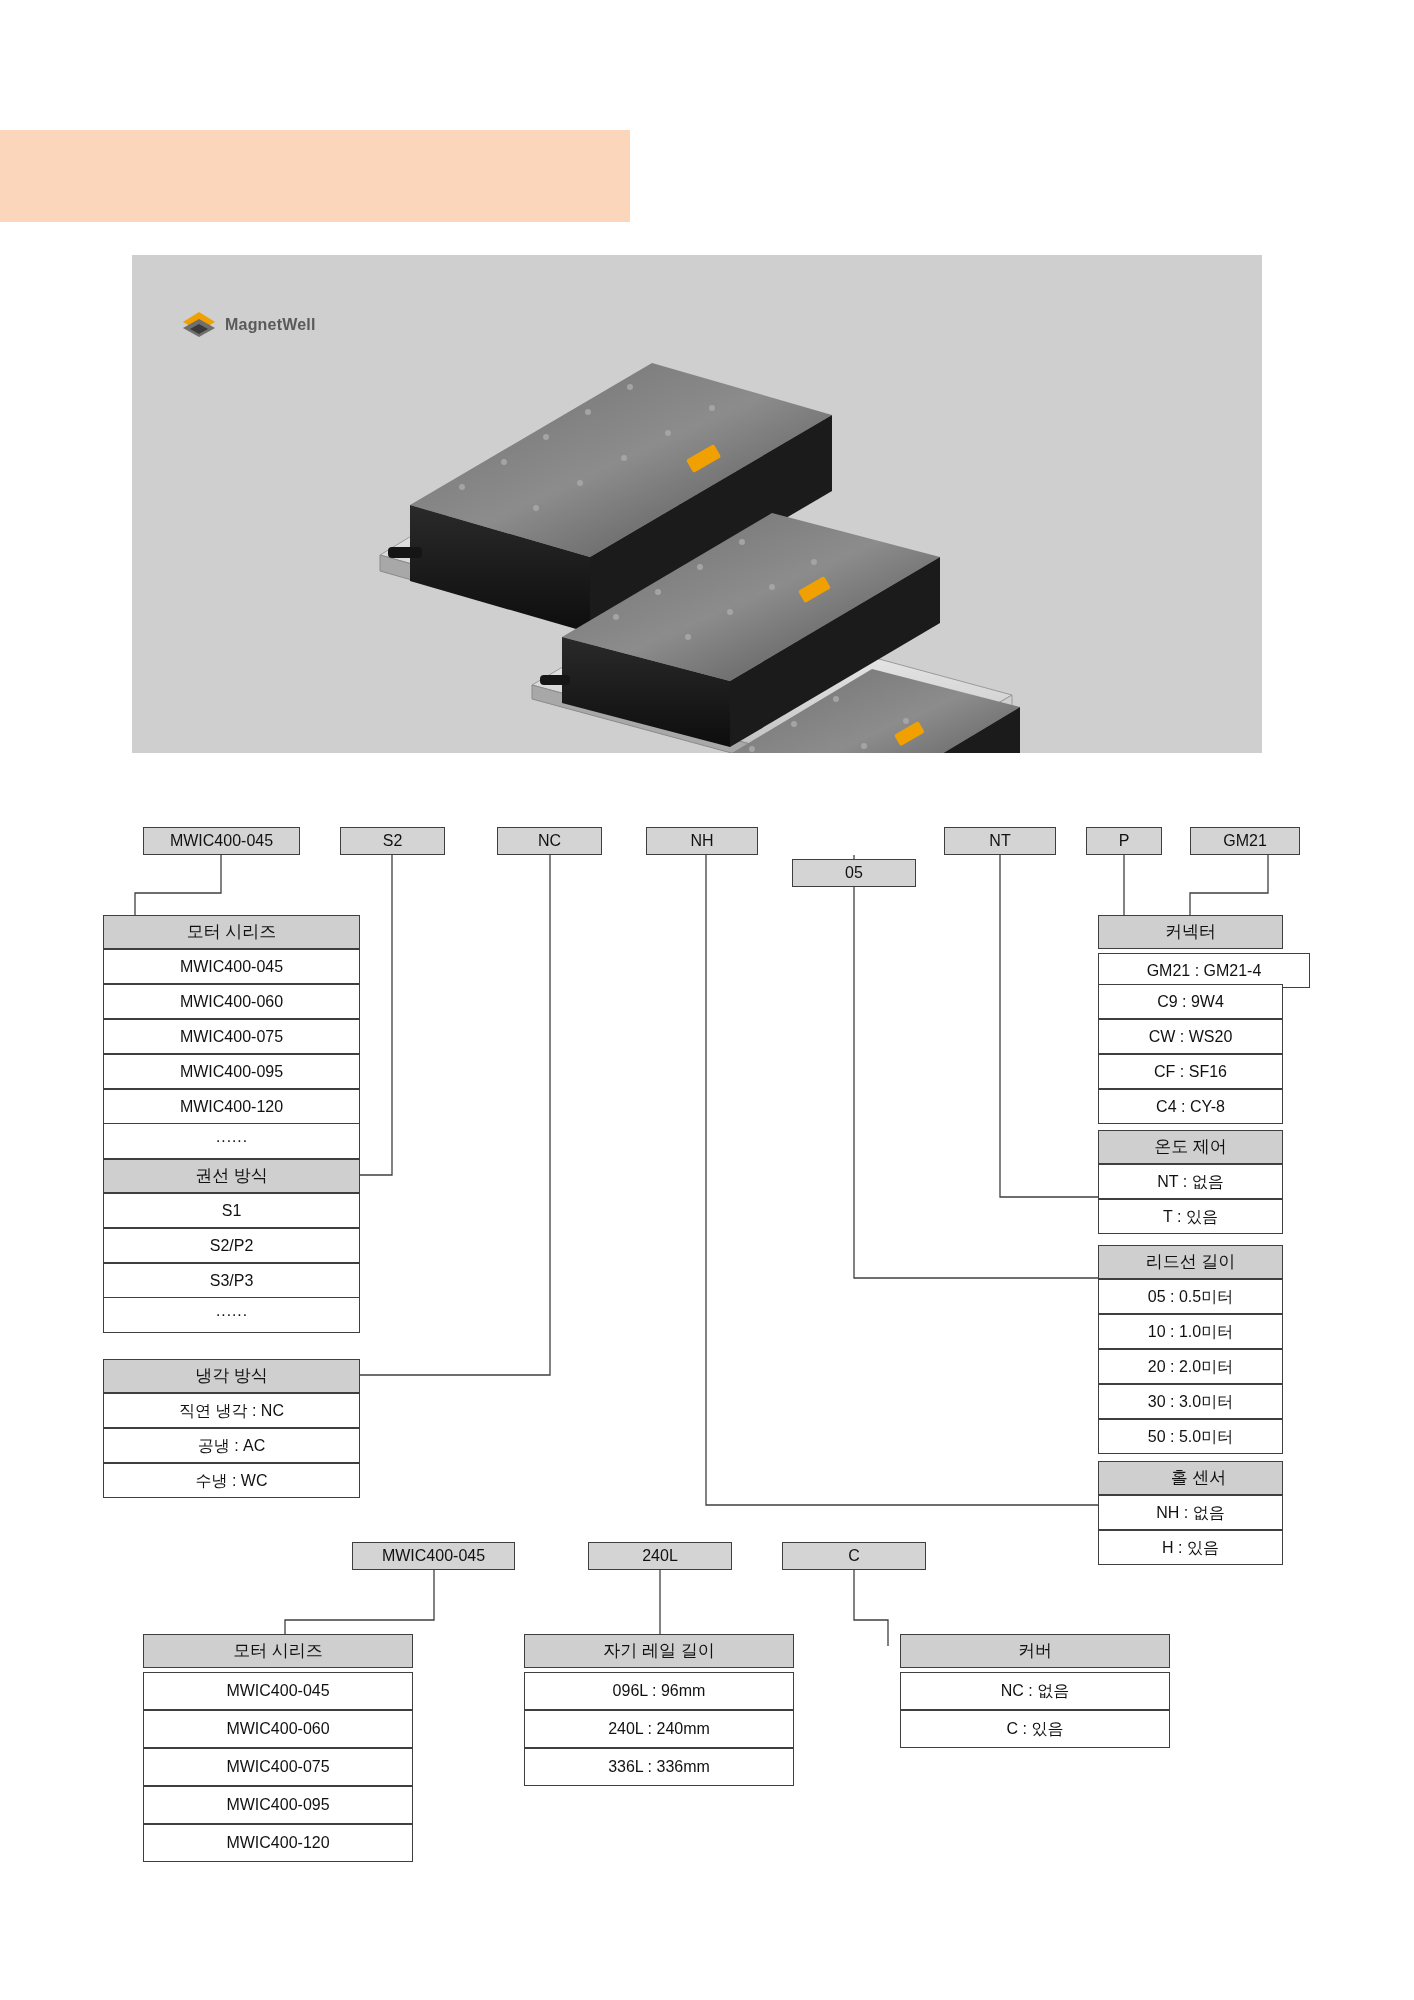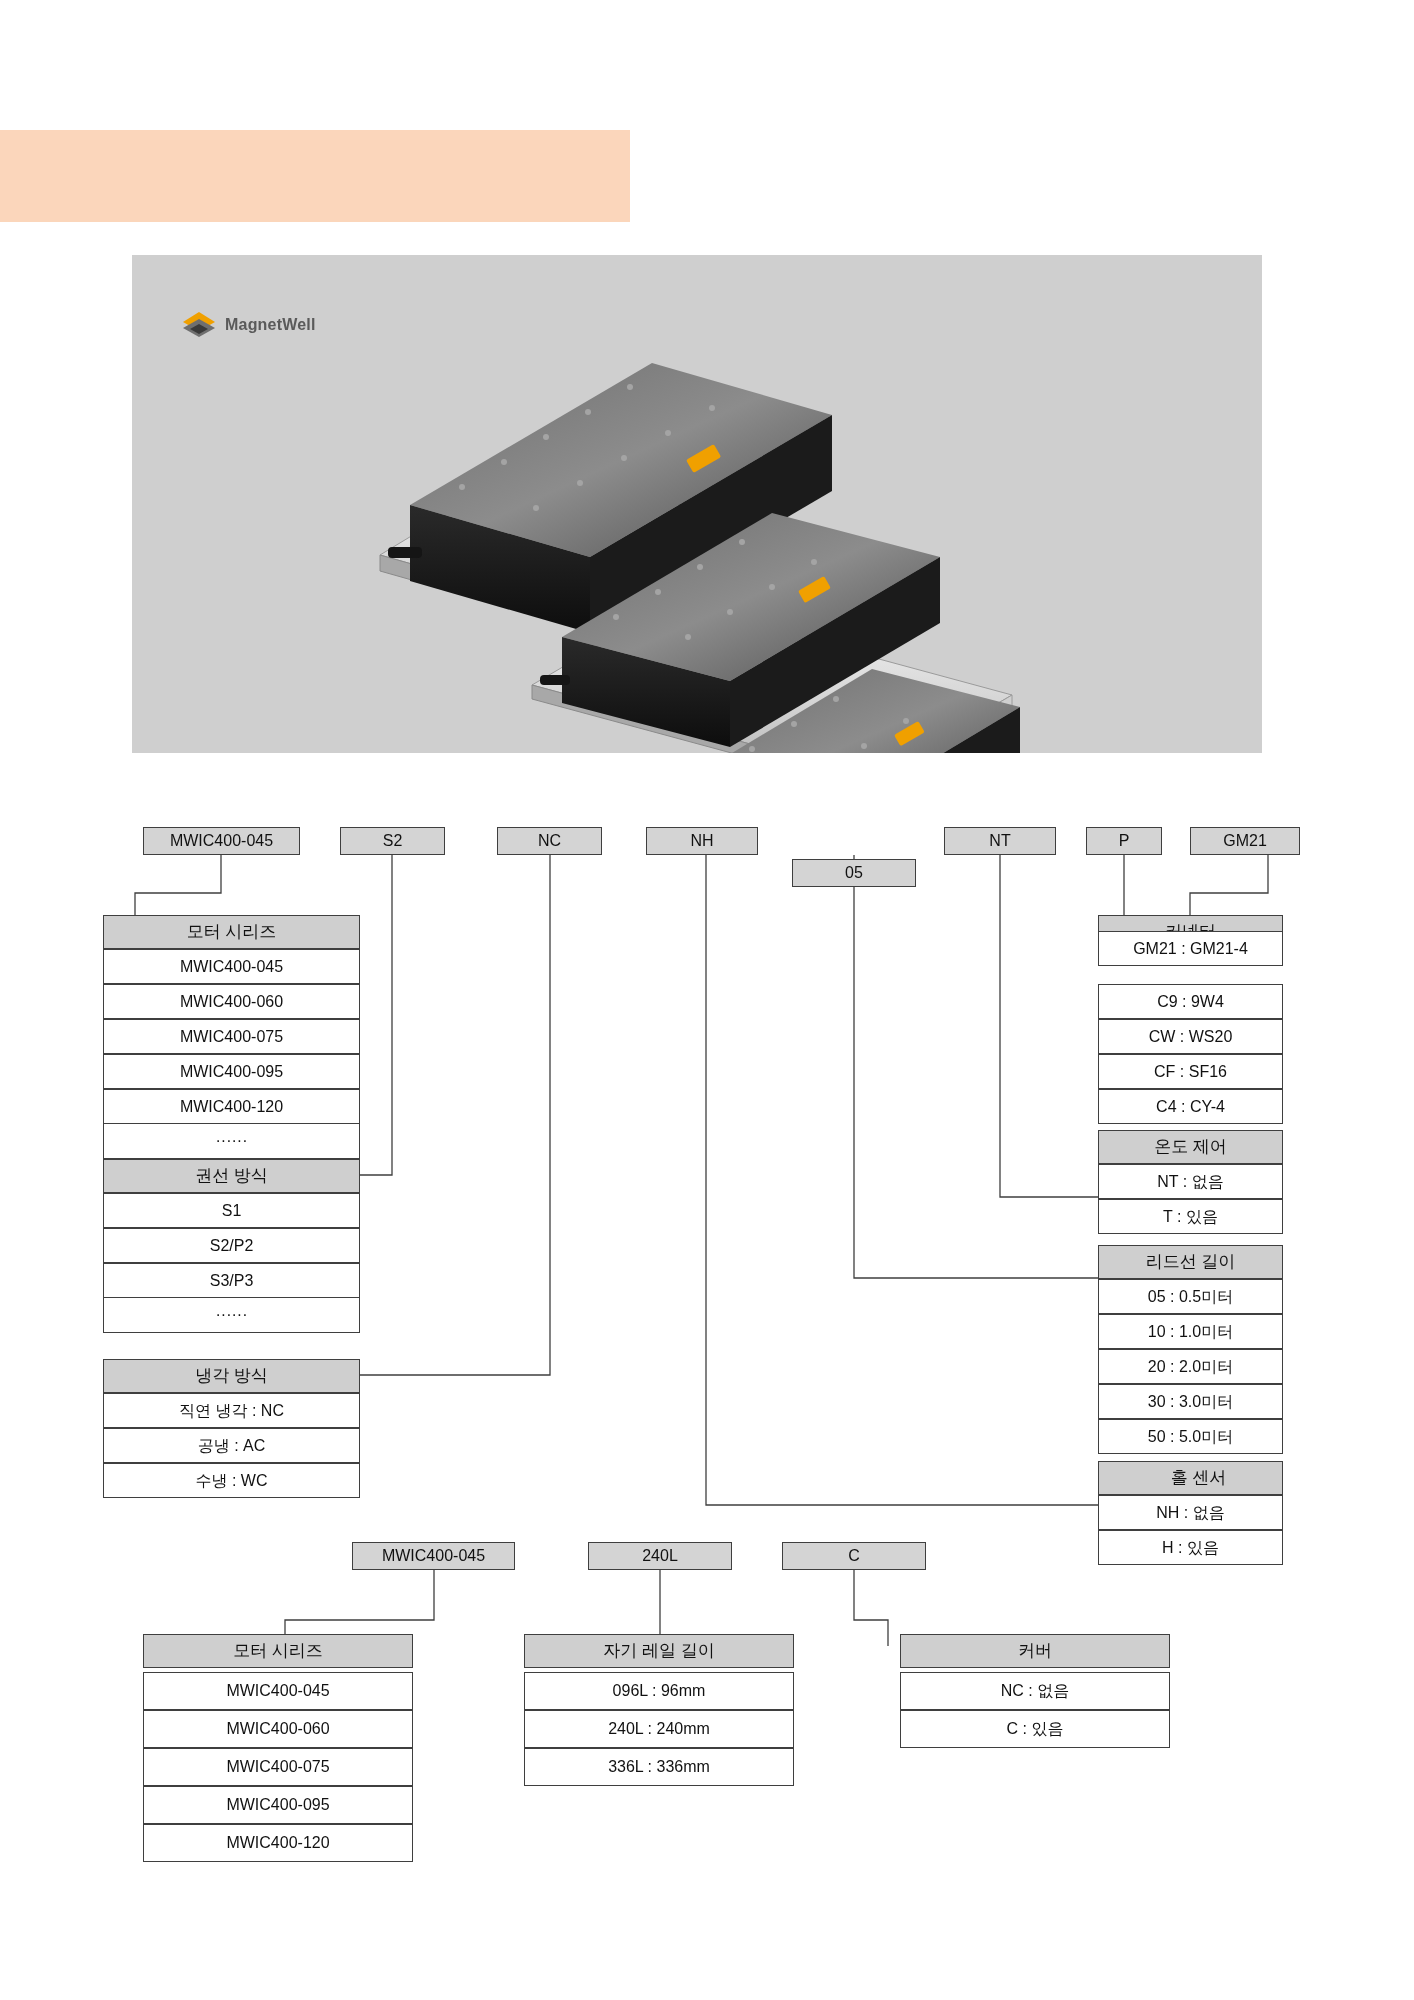--- a/index.html
+++ b/index.html
@@ -243,25 +243,25 @@
   <div class="grp-row" style="left:103px; top:1228px; width:257px;">S2/P2</div>
   <div class="grp-row" style="left:103px; top:1263px; width:257px;">S3/P3</div>
   <div class="grp-row" style="left:103px; top:1298px; width:257px; border-top:none;">······</div>
 
   <div class="grp-head" style="left:103px; top:1359px; width:257px;">냉각 방식</div>
   <div class="grp-row" style="left:103px; top:1393px; width:257px;">직연 냉각 : NC</div>
   <div class="grp-row" style="left:103px; top:1428px; width:257px;">공냉 : AC</div>
   <div class="grp-row" style="left:103px; top:1463px; width:257px;">수냉 : WC</div>
 
   <div class="grp-head" style="left:1098px; top:915px; width:185px;">커넥터</div>
-  <div class="grp-row" style="left:1098px; top:931px; width:185px;">GM21 : GM21-4</div>
+  <div class="grp-row" style="left:1098px; top:953px; width:212px;">GM21 : GM21-4</div>
   <div class="grp-row" style="left:1098px; top:984px; width:185px;">C9 : 9W4</div>
   <div class="grp-row" style="left:1098px; top:1019px; width:185px;">CW : WS20</div>
   <div class="grp-row" style="left:1098px; top:1054px; width:185px;">CF : SF16</div>
-  <div class="grp-row" style="left:1098px; top:1089px; width:185px;">C4 : CY-4</div>
+  <div class="grp-row" style="left:1098px; top:1089px; width:185px;">C4 : CY-8</div>
 
   <div class="grp-head" style="left:1098px; top:1130px; width:185px;">온도 제어</div>
   <div class="grp-row" style="left:1098px; top:1164px; width:185px;">NT : 없음</div>
   <div class="grp-row" style="left:1098px; top:1199px; width:185px;">T : 있음</div>
 
   <div class="grp-head" style="left:1098px; top:1245px; width:185px;">리드선 길이</div>
   <div class="grp-row" style="left:1098px; top:1279px; width:185px;">05 : 0.5미터</div>
   <div class="grp-row" style="left:1098px; top:1314px; width:185px;">10 : 1.0미터</div>
   <div class="grp-row" style="left:1098px; top:1349px; width:185px;">20 : 2.0미터</div>
   <div class="grp-row" style="left:1098px; top:1384px; width:185px;">30 : 3.0미터</div>

